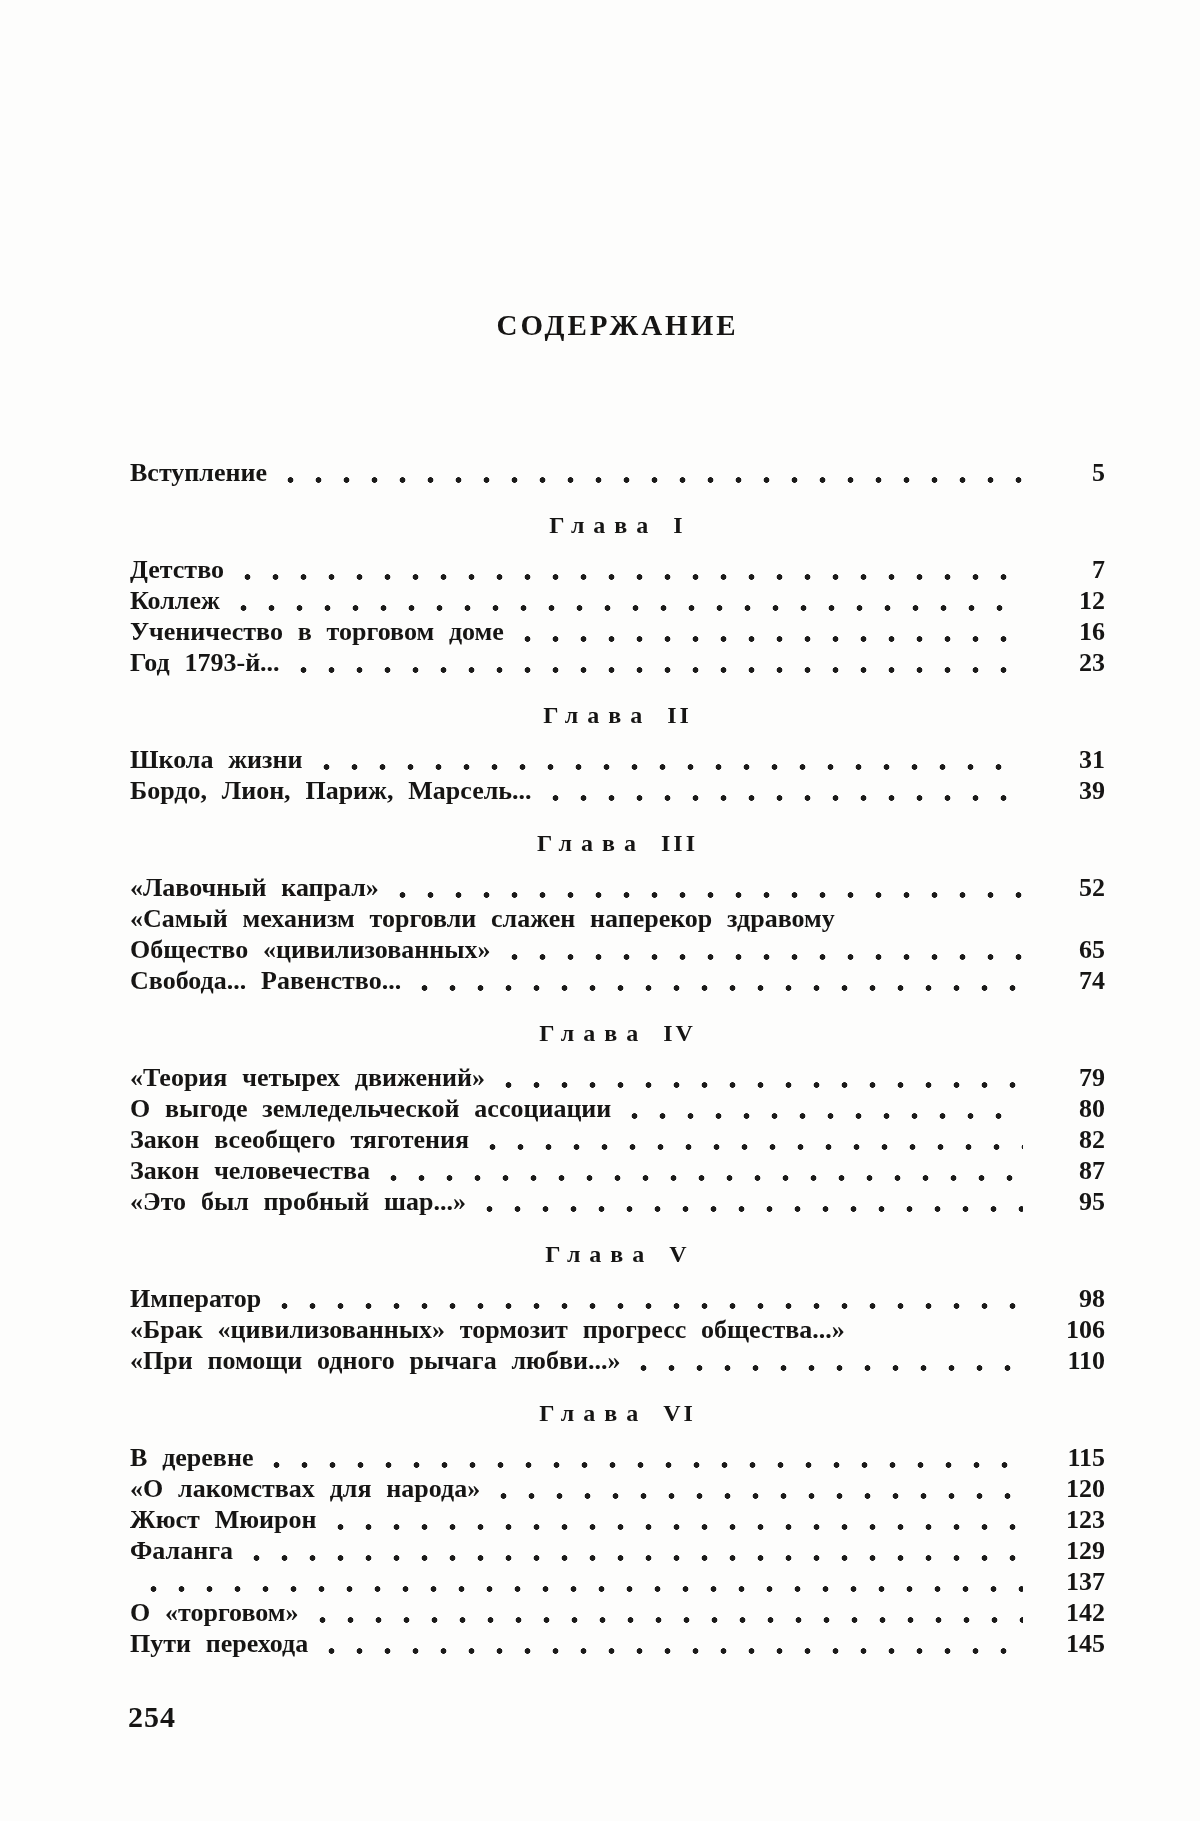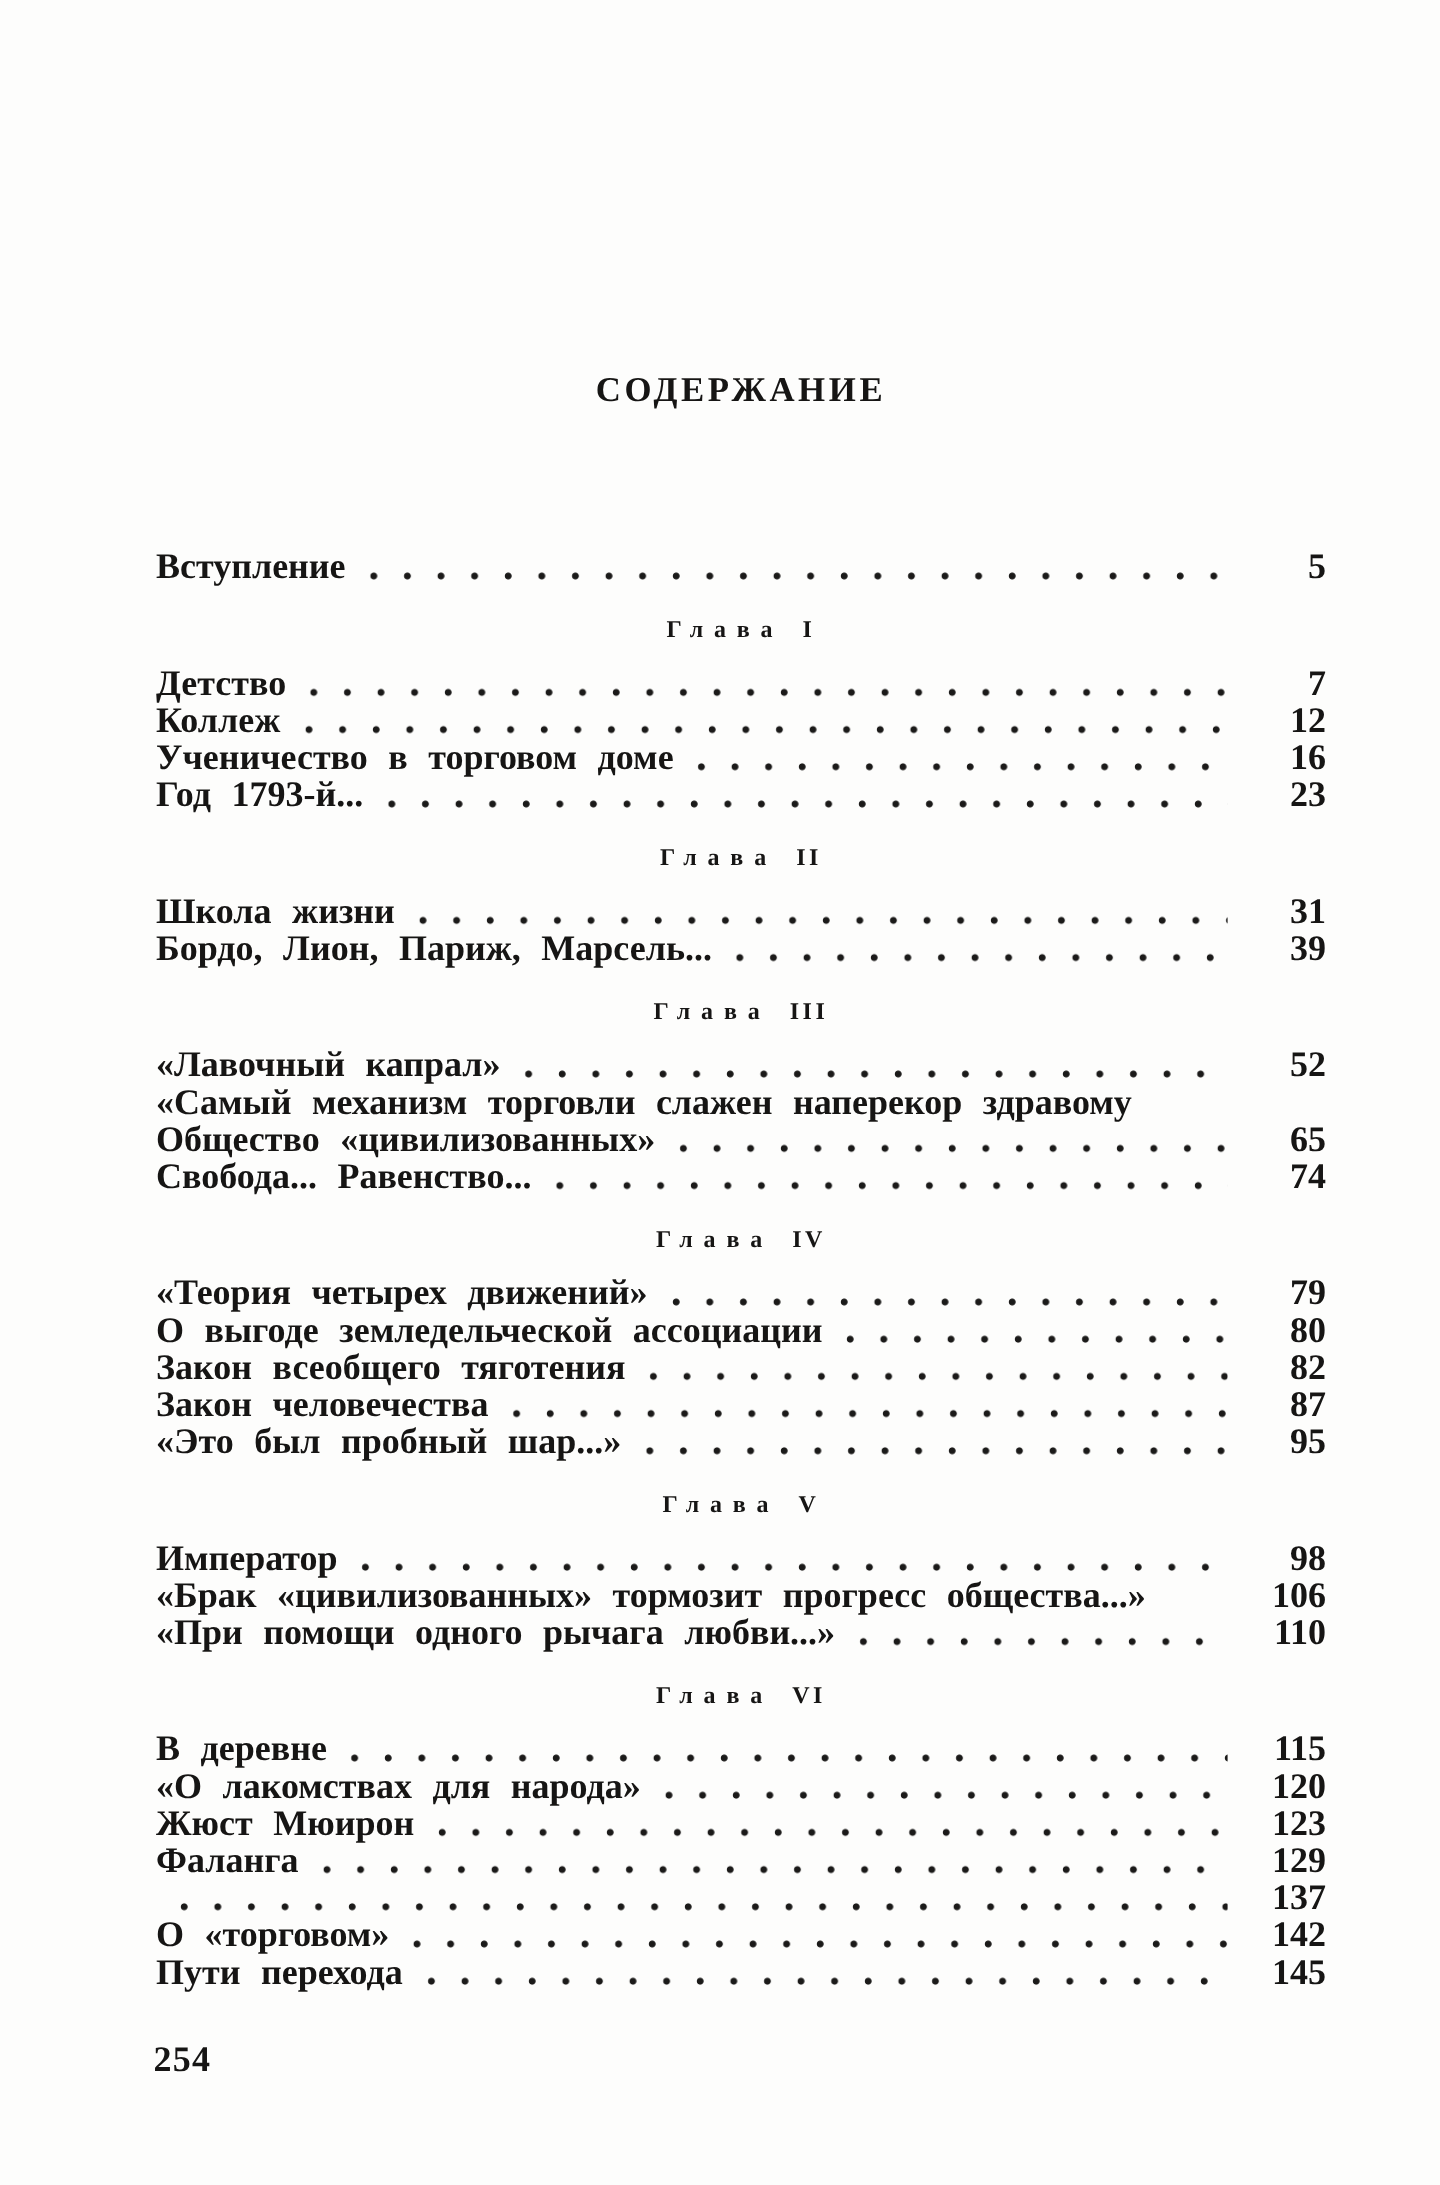--- a/index.html
+++ b/index.html
@@ -9,27 +9,27 @@
     font-family:"Liberation Serif","DejaVu Serif",serif;
     overflow:hidden;
   }
   .content{position:absolute;left:130px;top:0;width:975px;}
   .doc-title{
     margin:305px 0 112px 0;text-align:center;
     font-size:29px;line-height:40px;font-weight:bold;letter-spacing:3px;
   }
   .chap{
     margin:22px 0 13px 0;text-align:center;
-    font-size:20px;line-height:31px;font-weight:bold;
+    font-size:24px;line-height:31px;font-weight:bold;
   }
   .chap .w{letter-spacing:9px;margin-right:16px;}
   .chap .n{letter-spacing:3px;}
   .row{
     display:flex;align-items:baseline;
-    font-size:30px;line-height:31px;font-weight:bold;white-space:nowrap;
+    font-size:26px;line-height:31px;font-weight:bold;white-space:nowrap;
   }
   .row .t{word-spacing:0.32em;}
   .leader{
     flex:1;align-self:flex-end;height:8px;
     margin:0 16px 4px 20px;
     background-image:radial-gradient(circle at 3.5px 4px,#1b1a19 2.5px,rgba(0,0,0,0) 3.2px);
     background-size:28px 8px;background-repeat:repeat-x;
     min-width:0;
   }
   .noleader .leader{background-image:none;margin-left:6px;}

